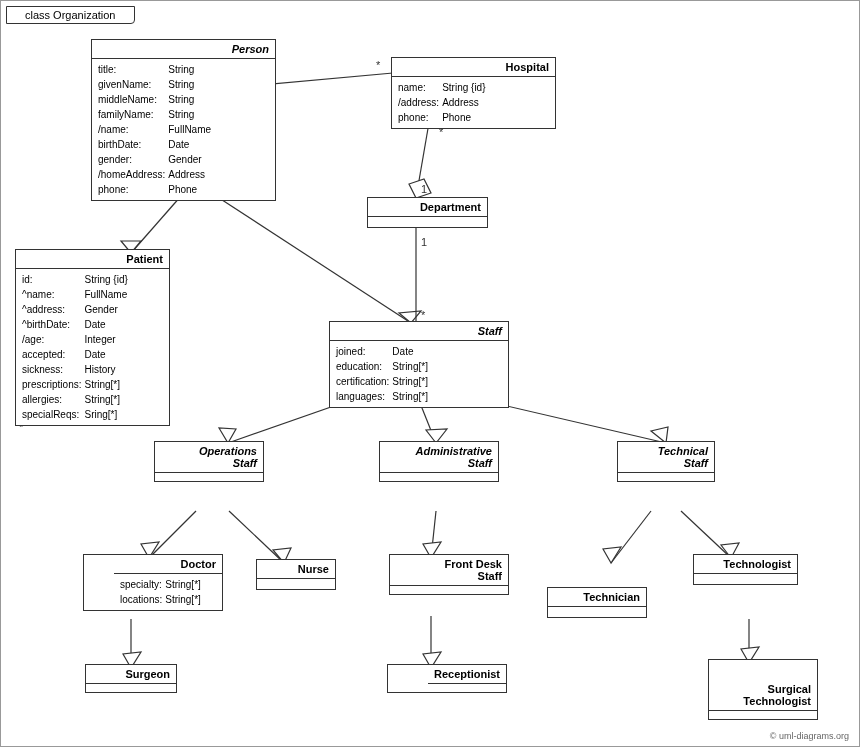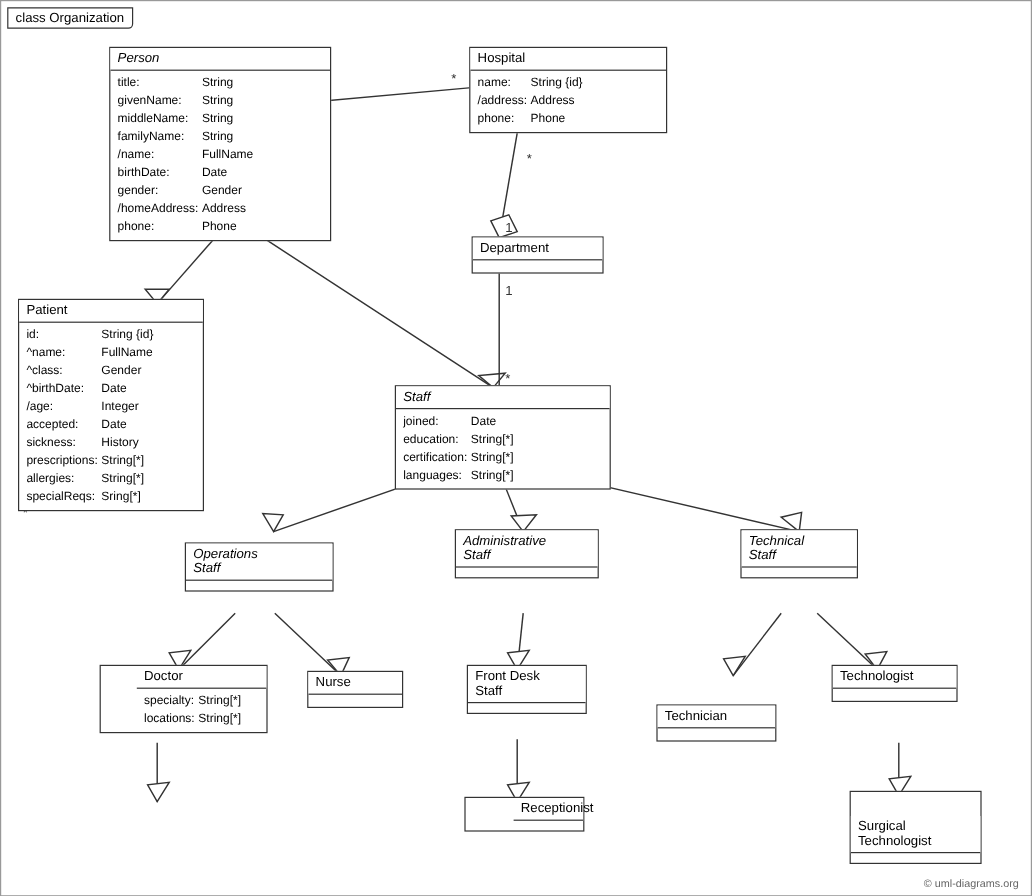--- a/index.html
+++ b/index.html
@@ -21,22 +21,22 @@
     .class-box {
       position: absolute;
       border: 1px solid #333;
       background: #fff;
       min-width: 80px;
     }
     .class-header {
       background: #fff;
       border-bottom: 1px solid #333;
       padding: 3px 6px;
-      text-align: left;
-      font-weight: normal;
+      text-align: right;
+      font-weight: bold;
     }
     .class-header.italic {
       font-style: italic;
     }
     .class-body {
       padding: 3px 6px;
       font-size: 10px;
       line-height: 1.5;
     }
     .class-body table {
@@ -45,21 +45,21 @@
     .class-body td {
       padding: 0 3px 0 0;
       vertical-align: top;
       white-space: nowrap;
     }
     .diagram-title {
       position: absolute;
       top: 5px;
       left: 5px;
       border: 1px solid #333;
-      padding: 2px 6px;
+      padding: 2px 18px;
       font-size: 11px;
       background: #fff;
       border-radius: 0 0 4px 0;
     }
     .copyright {
       position: absolute;
       bottom: 5px;
       right: 10px;
       font-size: 9px;
       color: #666;
@@ -179,21 +179,21 @@
             </tr>
         <tr>
               <td>phone:</td>
               <td>Phone</td>
             </tr>
       </tbody>
         </table>
     </div>
   </div>
 
-  <div class="class-box" style="left:390px;top:38px;width:165px;">
+  <div class="class-box" style="left:390px;top:56px;width:165px;">
     <div class="class-header">Hospital</div>
     <div class="class-body">
       <table>
         <tbody>
             <tr>
               <td>name:</td>
               <td>String {id}</td>
             </tr>
         <tr>
               <td>/address:</td>
@@ -215,21 +215,21 @@
         <tbody>
             <tr>
               <td>id:</td>
               <td>String {id}</td>
             </tr>
         <tr>
               <td>^name:</td>
               <td>FullName</td>
             </tr>
         <tr>
-              <td>^class:</td>
+              <td>^address:</td>
               <td>Gender</td>
             </tr>
         <tr>
               <td>^birthDate:</td>
               <td>Date</td>
             </tr>
         <tr>
               <td>/age:</td>
               <td>Integer</td>
             </tr>
@@ -251,21 +251,21 @@
             </tr>
         <tr>
               <td>specialReqs:</td>
               <td>Sring[*]</td>
             </tr>
       </tbody>
         </table>
     </div>
   </div>
 
-  <div class="class-box" style="left:392px;top:196px;width:110px;">
+  <div class="class-box" style="left:366px;top:196px;width:121px;">
     <div class="class-header">Department</div>
     <div class="class-body" style="height:10px;"></div>
   </div>
 
   <div class="class-box" style="left:328px;top:320px;width:180px;">
     <div class="class-header italic">Staff</div>
     <div class="class-body">
       <table>
         <tbody>
             <tr>
@@ -282,21 +282,21 @@
             </tr>
         <tr>
               <td>languages:</td>
               <td>String[*]</td>
             </tr>
       </tbody>
         </table>
     </div>
   </div>
 
-  <div class="class-box" style="left:153px;top:440px;width:124px;text-align:center;margin-top:11px;">
+  <div class="class-box" style="left:153px;top:440px;width:110px;text-align:center;">
     <div class="class-header italic" style="white-space:pre-line;">Operations
 Staff</div>
     <div class="class-body" style="height:8px;"></div>
   </div>
 
   <div class="class-box" style="left:378px;top:440px;width:120px;text-align:center;">
     <div class="class-header italic" style="white-space:pre-line;">Administrative
 Staff</div>
     <div class="class-body" style="height:8px;"></div>
   </div>
@@ -323,38 +323,42 @@
       </tbody>
         </table>
     </div>
   </div>
 
   <div class="class-box" style="left:255px;top:558px;width:80px;">
     <div class="class-header">Nurse</div>
     <div class="class-body" style="height:10px;"></div>
   </div>
 
-  <div class="class-box" style="left:388px;top:553px;width:100px;text-align:center;">
+  <div class="class-box" style="left:388px;top:553px;width:120px;text-align:center;">
     <div class="class-header" style="white-space:pre-line;">Front Desk
 Staff</div>
     <div class="class-body" style="height:8px;"></div>
   </div>
 
   <div class="class-box" style="left:546px;top:586px;width:100px;">
     <div class="class-header">Technician</div>
     <div class="class-body" style="height:10px;"></div>
   </div>
 
   <div class="class-box" style="left:692px;top:553px;width:105px;">
     <div class="class-header">Technologist</div>
     <div class="class-body" style="height:10px;"></div>
   </div>
 
-
-  <div class="class-box" style="left:386px;top:663px;width:100px;padding-left:40px;">
+  <div class="class-box" style="left:84px;top:663px;width:92px;">
+    <div class="class-header">Surgeon</div>
+    <div class="class-body" style="height:8px;"></div>
+  </div>
+
+  <div class="class-box" style="left:386px;top:663px;width:120px;padding-left:40px;">
     <div class="class-header">Receptionist</div>
     <div class="class-body" style="height:8px;"></div>
   </div>
 
   <div class="class-box" style="left:707px;top:658px;width:110px;text-align:center;">
     <div class="class-header" style="white-space:pre-line;margin-top:20px;">Surgical
 Technologist</div>
     <div class="class-body" style="height:8px;"></div>
   </div>
 

